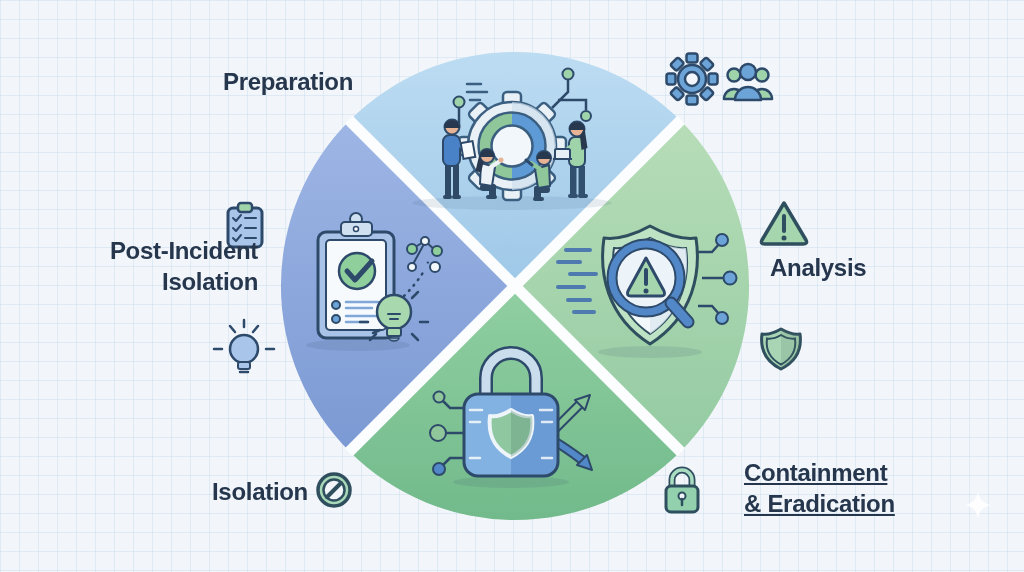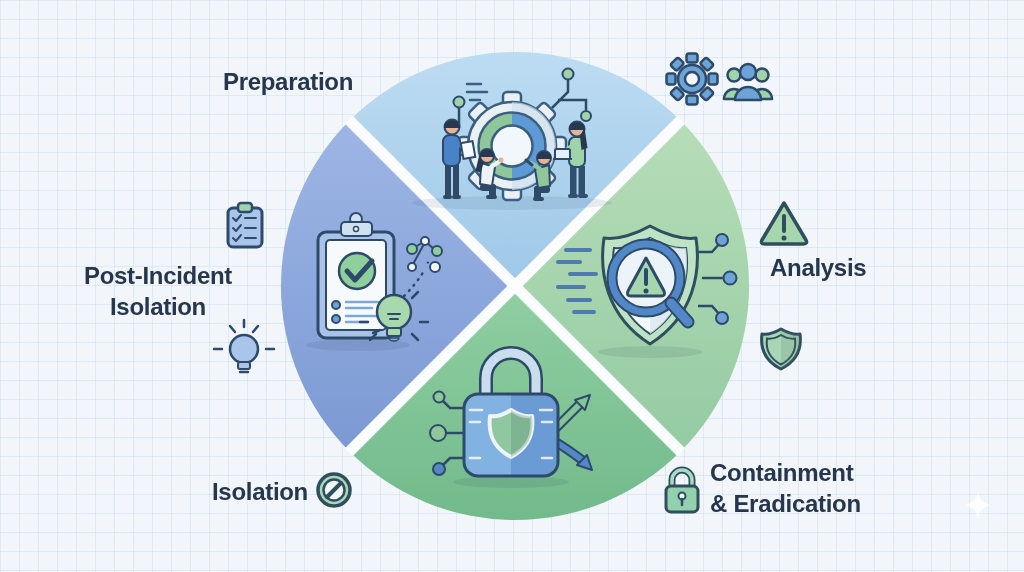--- a/index.html
+++ b/index.html
@@ -356,25 +356,25 @@
 
     <path d="M978 492 C980 500 982 502 990 505 C982 508 980 510 978 518 C976 510 974 508 966 505 C974 502 976 500 978 492 Z" fill="#ffffff" opacity=".9"></path>
   </svg>
 
   <div class="phase-label align-center" style="left:178px;top:66px;width:220px;">Preparation</div>
 
   <div class="phase-label" style="left:770px;top:252px;">
     <div>Analysis</div>
   </div>
 
-  <div class="phase-label" style="left:710px;top:457px;">
+  <div class="phase-label" style="left:744px;top:457px;text-decoration:underline;">
     <div>Containment</div>
     <div>&amp; Eradication</div>
   </div>
 
   <div class="phase-label" style="left:212px;top:476px;">Isolation</div>
 
-  <div class="phase-label align-right" style="left:58px;top:260px;width:200px;text-align:center;">
+  <div class="phase-label align-right" style="left:58px;top:235px;width:200px;">
     <div>Post-Incident</div>
     <div>Isolation</div>
   </div>
 
 </div>
 
 </body></html>

